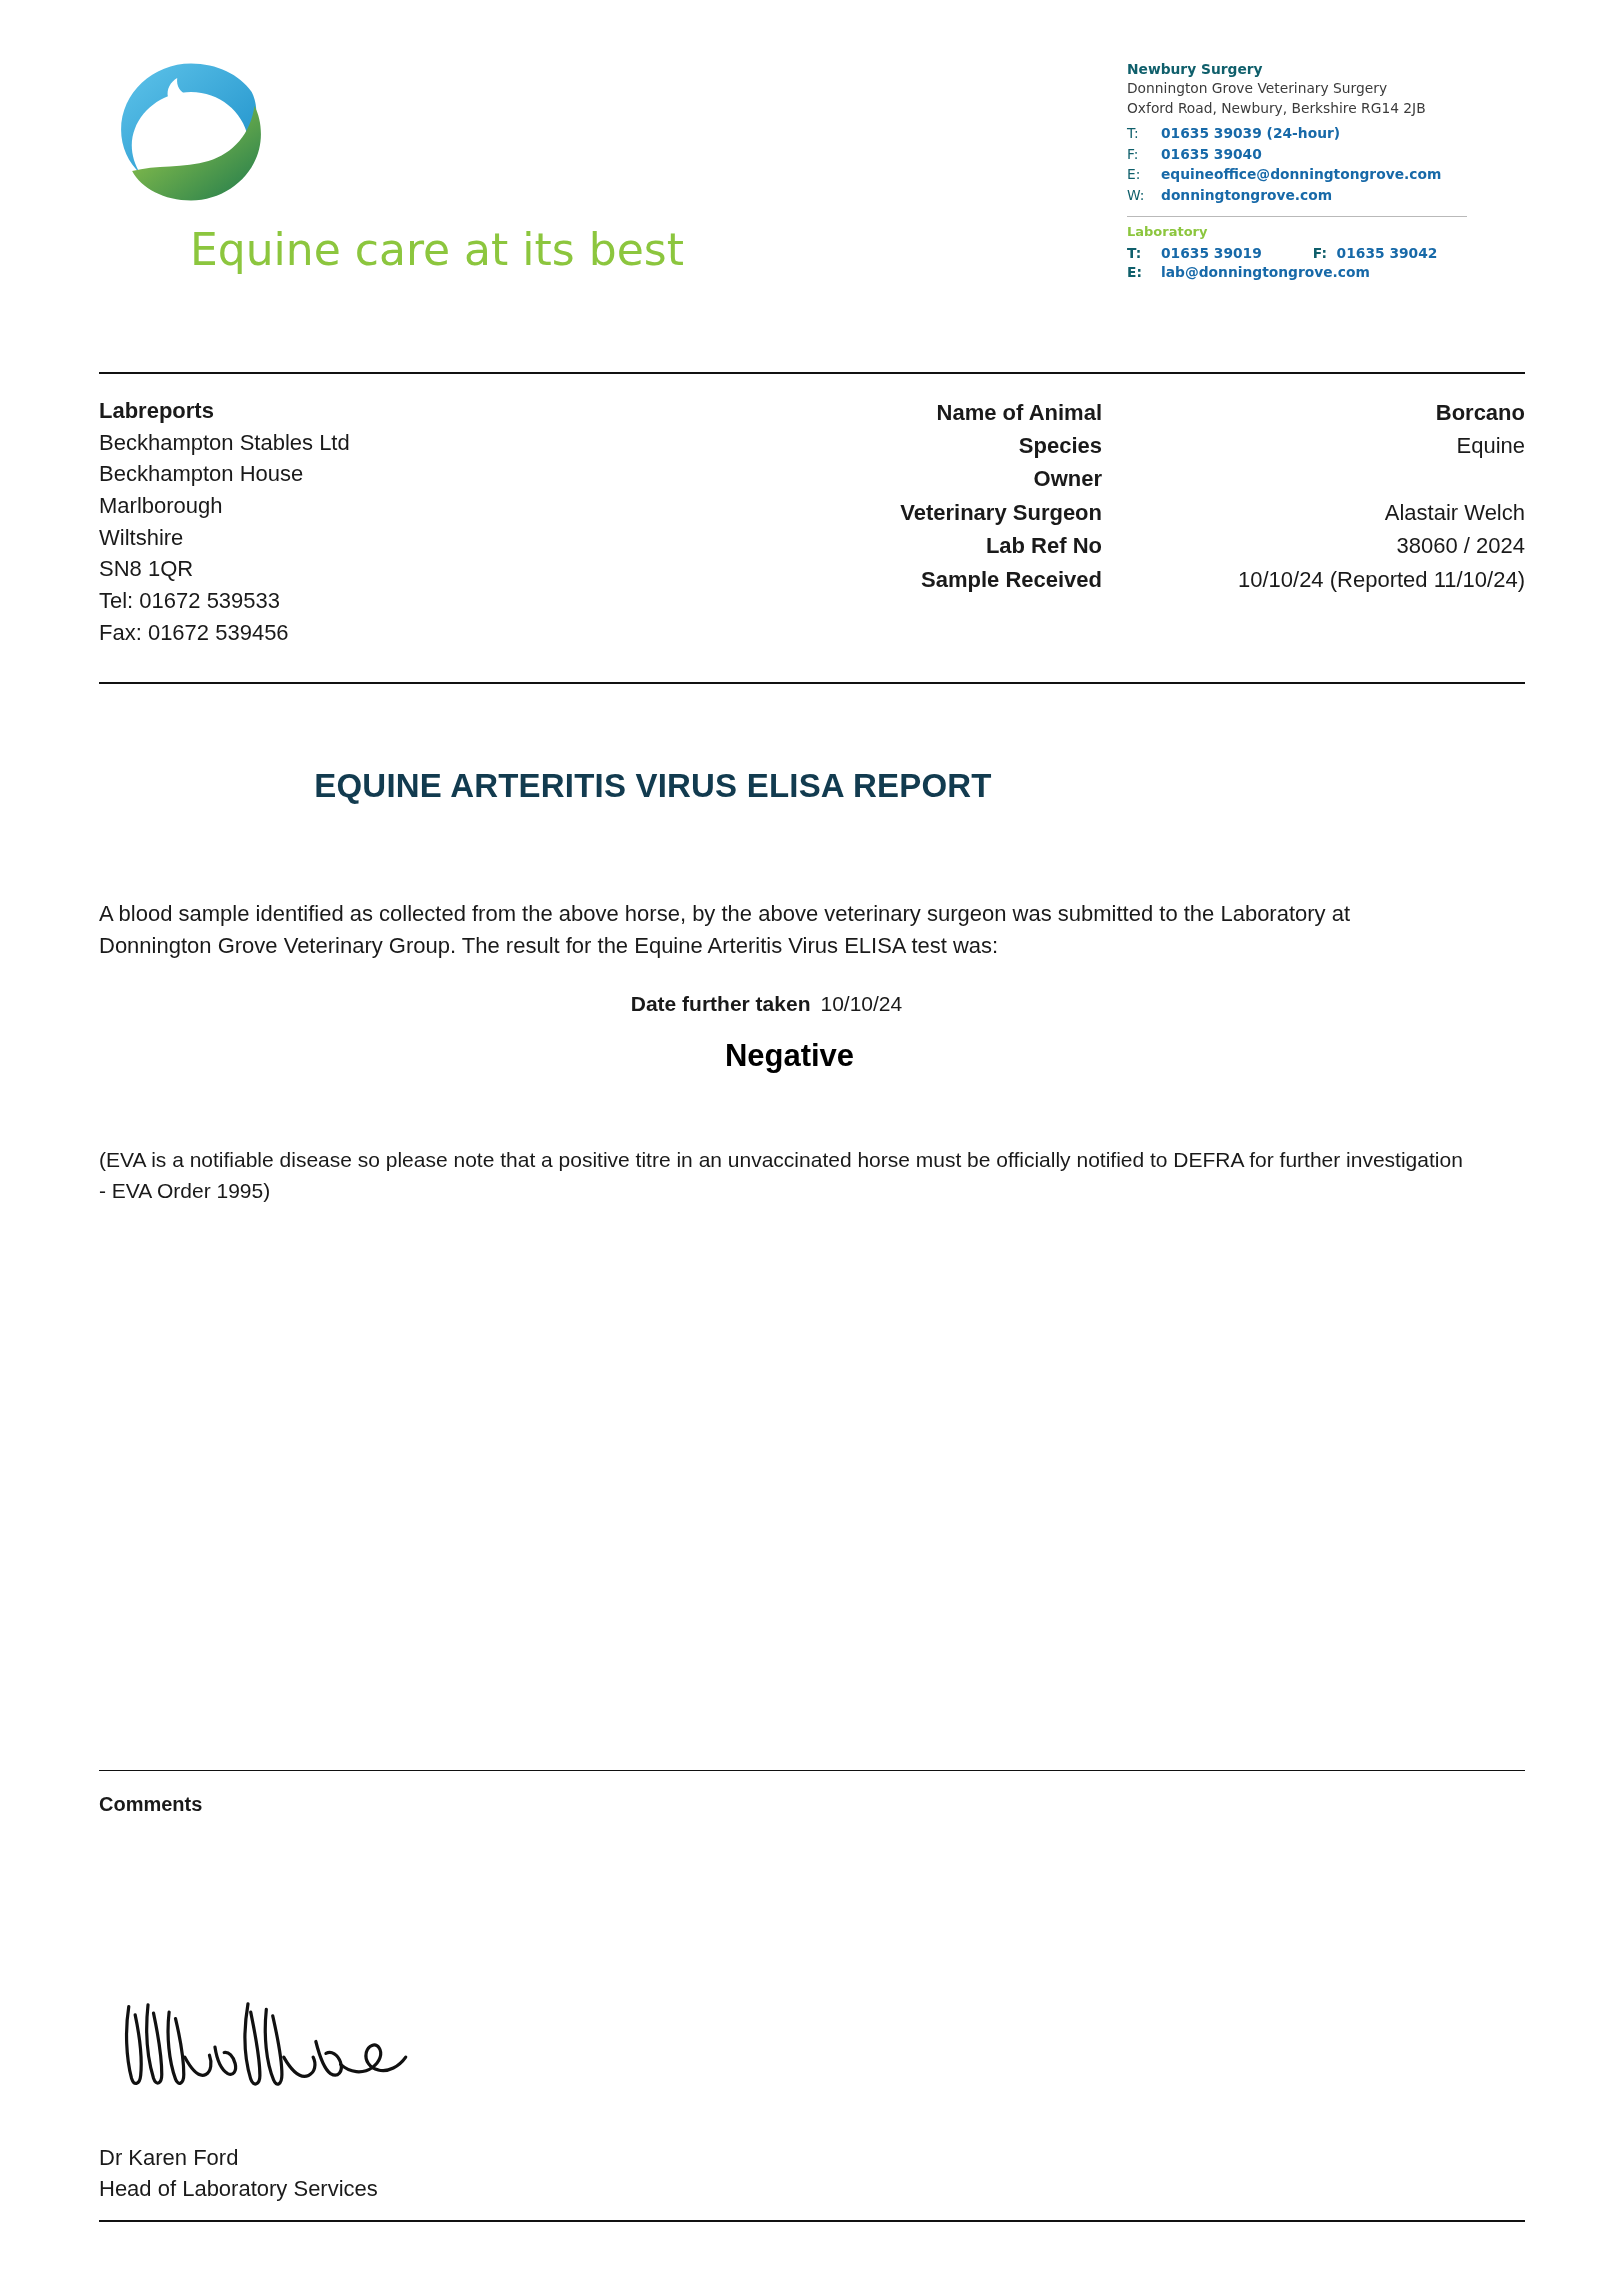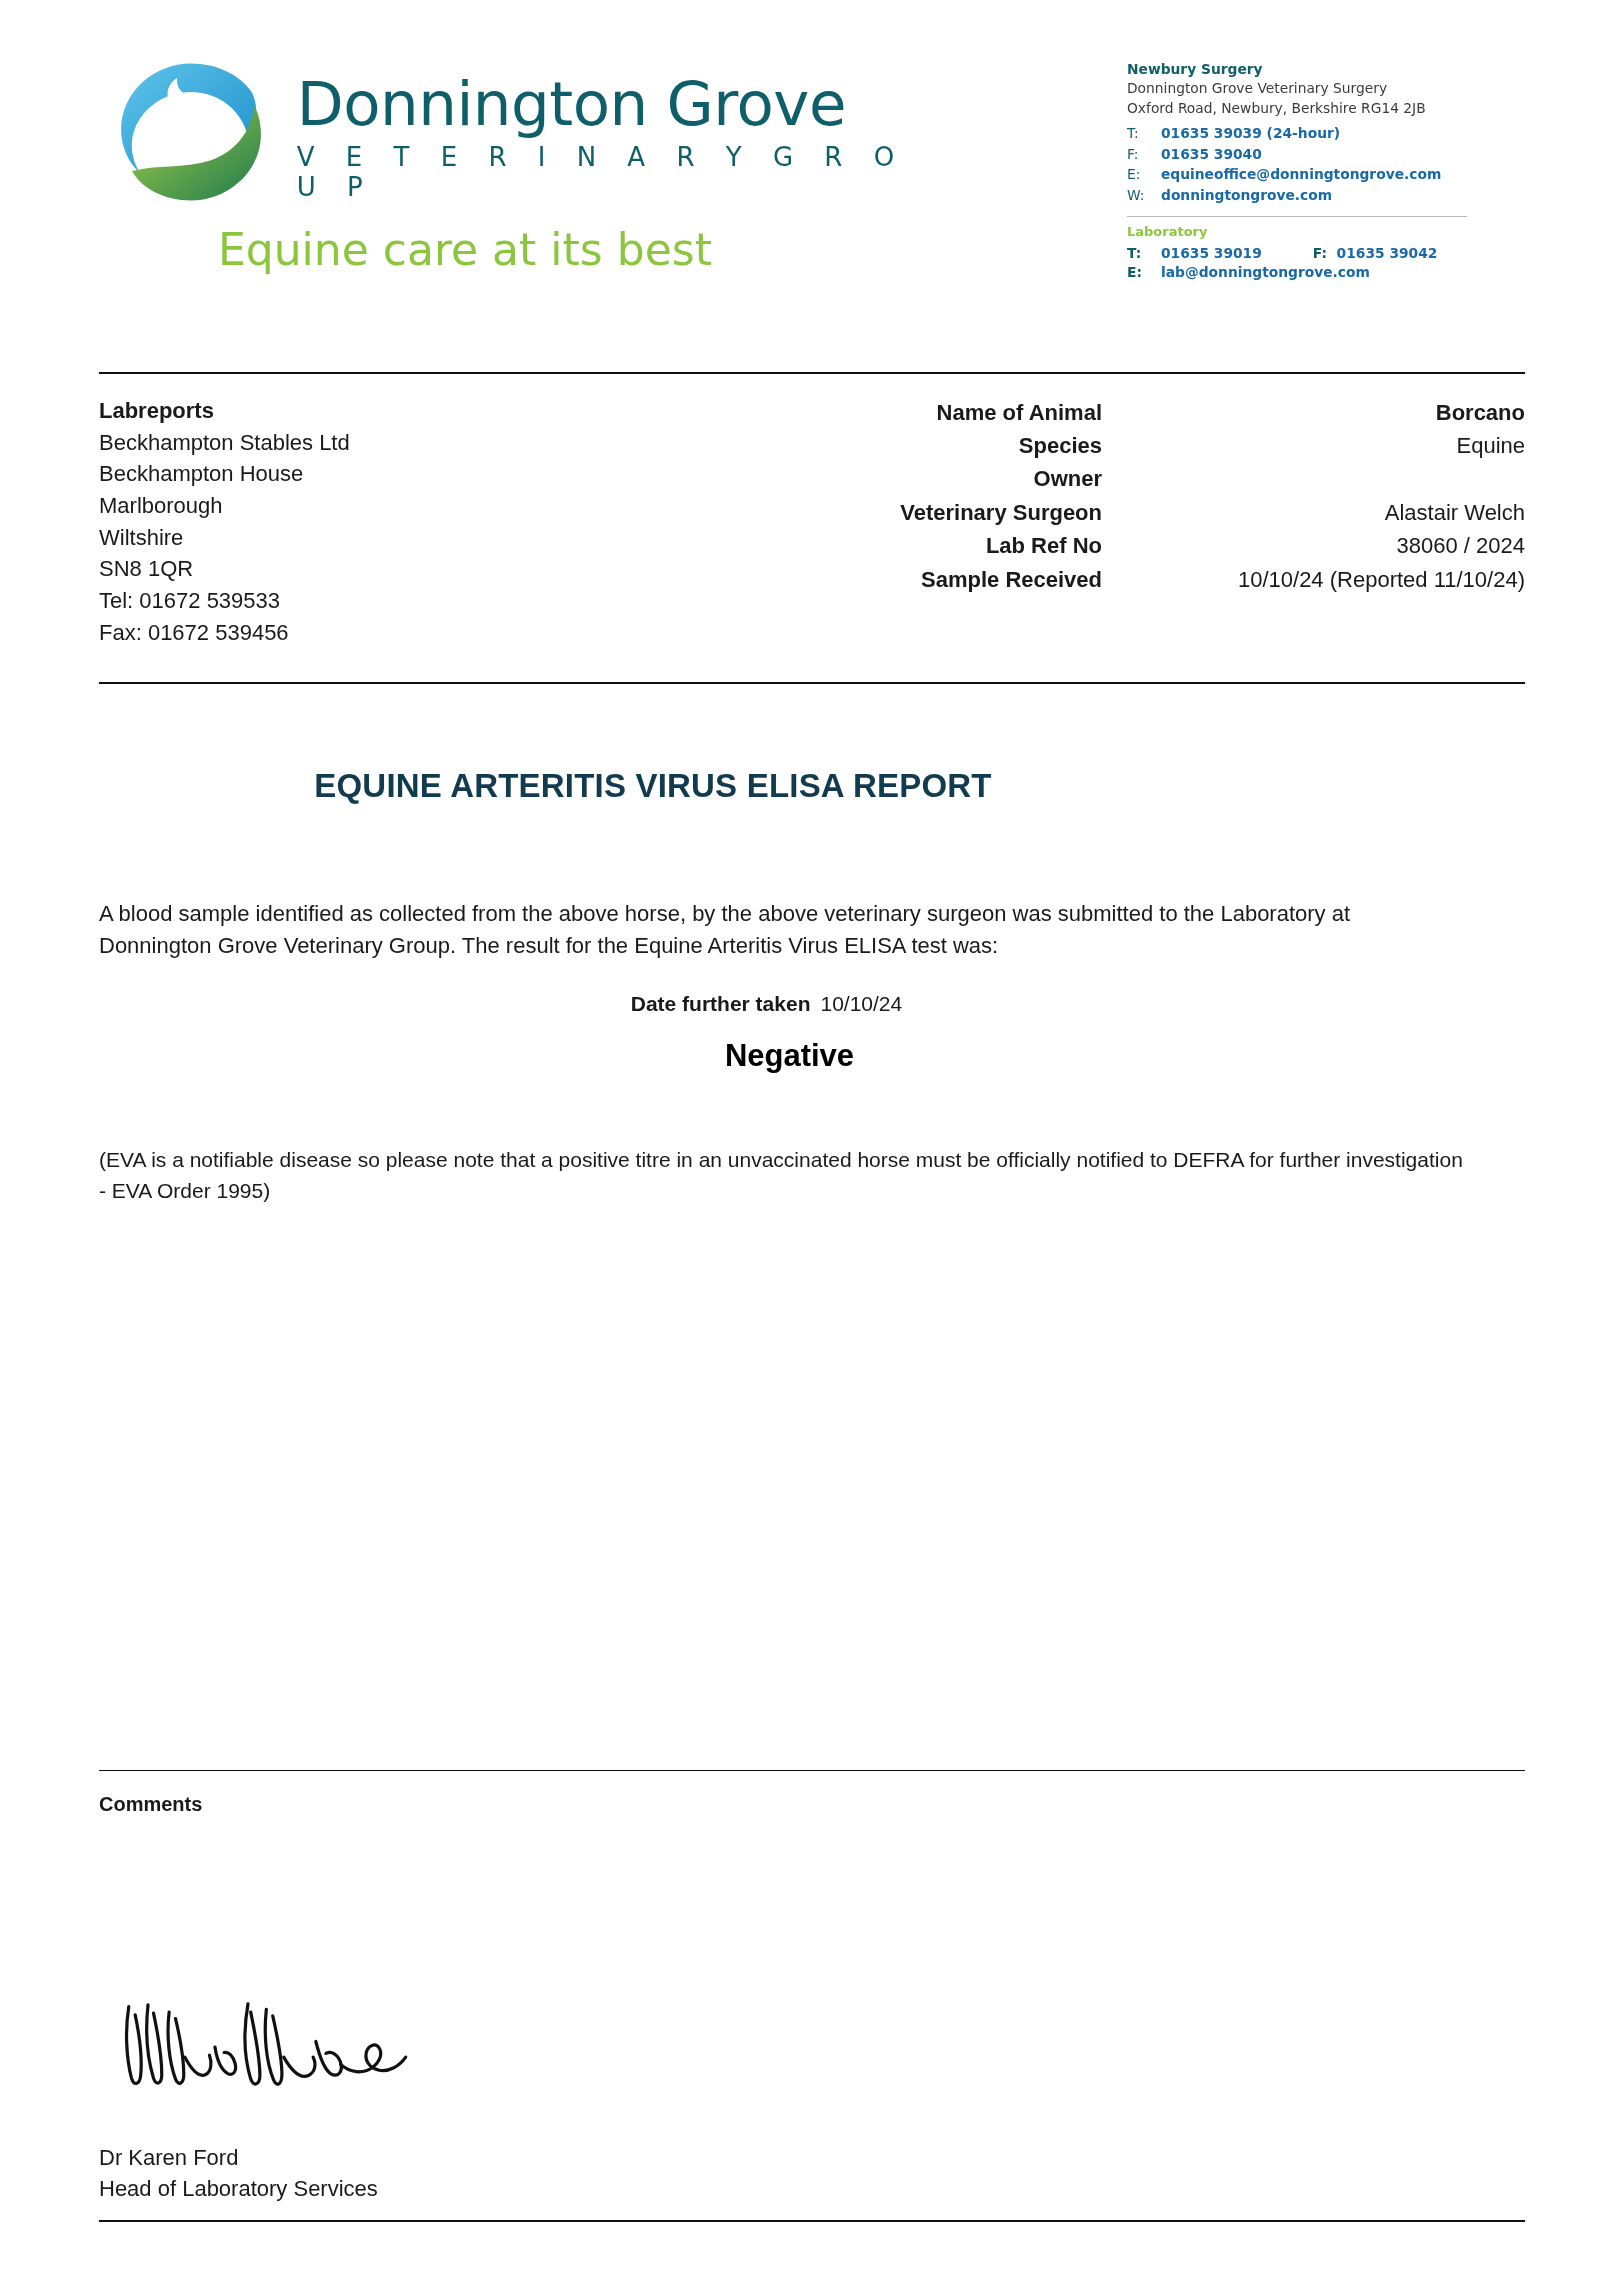--- a/index.html
+++ b/index.html
@@ -62,21 +62,21 @@
     font-size: 26px;
     color: #0f5f6b;
     letter-spacing: 11.5px;
     margin-top: 7.3px;
     font-family: "DejaVu Sans", sans-serif;
   }
   .tagline {
     font-size: 44px;
     color: #8cc63e;
     margin-top: 17.4px;
-    margin-left: 119px;
+    margin-left: 91px;
     font-family: "DejaVu Sans", sans-serif;
   }
 
   
   .contact {
     position: absolute;
     left: 1028px;
     top: 4.6px;
     width: 413px;
     font-size: 13.8px;
@@ -272,24 +272,20 @@
               </linearGradient>
               <linearGradient id="ggreen" x1="0" y1="0" x2="1" y2="1">
                 <stop offset="0%" stop-color="#a6d24a"></stop>
                 <stop offset="100%" stop-color="#1f7a4d"></stop>
               </linearGradient>
             </defs>
             <path d="M200 18 C118 18 48 82 48 162 C48 200 64 234 90 258 C70 226 66 190 78 160 C96 112 146 80 200 80 C262 80 312 122 324 178 C344 150 348 112 332 80 C306 42 256 18 200 18 Z" fill="url(#gblue)"></path>
             <path d="M72 252 C92 290 142 316 200 316 C282 316 352 252 352 172 C352 148 347 128 338 110 C330 170 292 214 238 230 C186 246 122 238 72 252 Z" fill="url(#ggreen)"></path>
             <path d="M150 92 C146 74 156 58 170 50 C168 68 176 80 192 88 C214 98 232 116 238 138 C244 160 236 184 218 196 C210 178 196 166 178 160 C160 154 146 142 142 124 C139 112 142 100 150 92 Z" fill="#ffffff"></path>
           </svg>
-        </div>
-        <div class="logo-wordmark">
-          <div class="brand-name">Donnington Grove</div>
-          <div class="brand-sub">V E T E R I N A R Y   G R O U P</div>
         </div>
       </div>
       <div class="tagline">Equine care at its best</div>
     </div>
 
     <div class="contact">
       <div class="c-title">Newbury Surgery</div>
       <div class="c-line">Donnington Grove Veterinary Surgery</div>
       <div class="c-line">Oxford Road, Newbury, Berkshire  RG14 2JB</div>
       <table>

